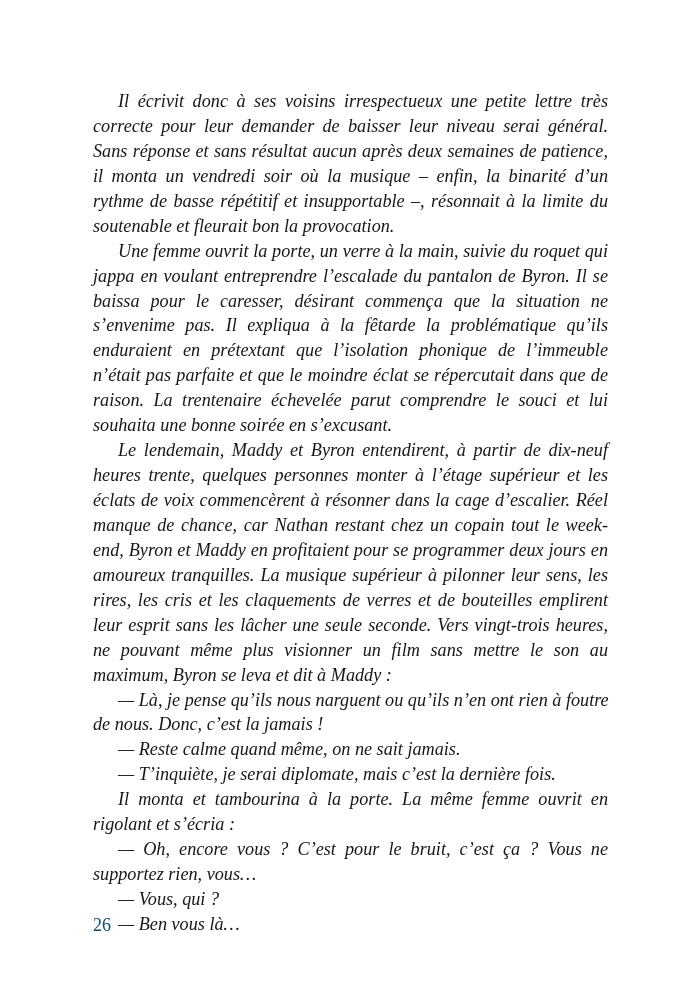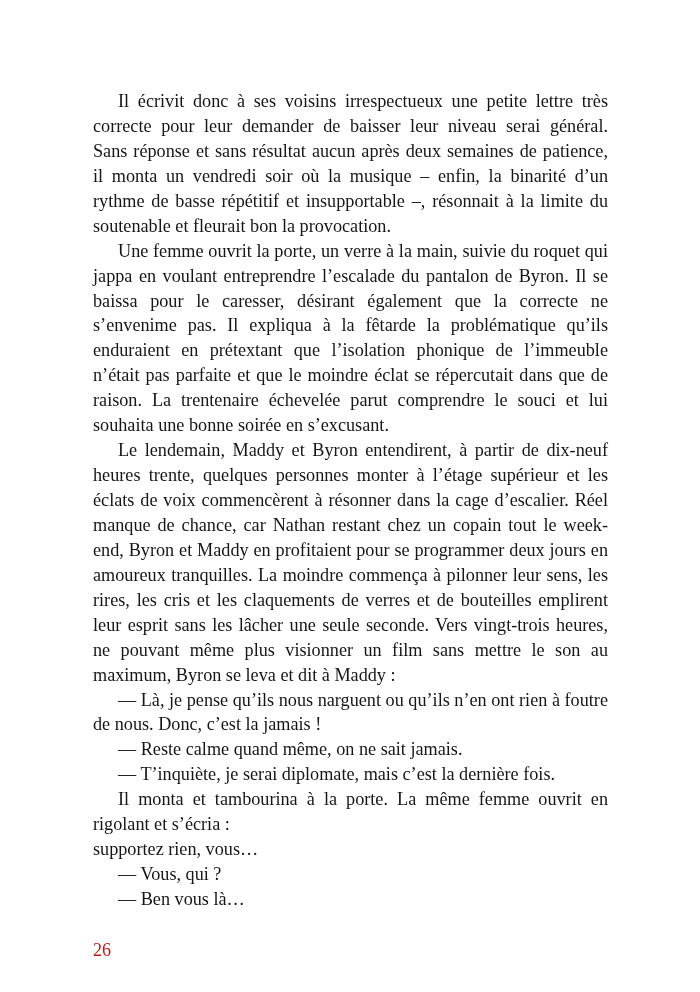--- a/index.html
+++ b/index.html
@@ -6,71 +6,72 @@
   body { width: 700px; height: 992px; position: relative; overflow: hidden; }
   .page {
     position: absolute;
     left: 93px;
     top: 89px;
     width: 515px;
     font-family: "Liberation Serif", "DejaVu Serif", serif;
     font-size: 18.2px;
     line-height: 24.95px;
     color: #161616;
+    font-style: italic;
   }
   .line {
     display: block;
     height: 24.95px;
     white-space: nowrap;
     text-align: justify;
     text-align-last: justify;
   }
   .line.last { text-align-last: left; }
   .line.indent { padding-left: 25px; }
   .page-number {
     position: absolute;
     left: 93px;
-    top: 940px;
+    top: 915px;
     font-family: "Liberation Serif", "DejaVu Serif", serif;
     font-size: 18px;
-    color: #b91c1c;
+    color: #0c4a6e;
   }
 </style>
 </head>
 <body>
 
 <div class="page">
 
   <div>
     <span class="line indent">Il écrivit donc à ses voisins irrespectueux une petite lettre très</span>
     <span class="line">correcte pour leur demander de baisser leur niveau serai général.</span>
     <span class="line">Sans réponse et sans résultat aucun après deux semaines de patience,</span>
     <span class="line">il monta un vendredi soir où la musique – enfin, la binarité d’un</span>
     <span class="line">rythme de basse répétitif et insupportable –, résonnait à la limite du</span>
     <span class="line last">soutenable et fleurait bon la provocation.</span>
   </div>
 
   <div>
     <span class="line indent">Une femme ouvrit la porte, un verre à la main, suivie du roquet qui</span>
     <span class="line">jappa en voulant entreprendre l’escalade du pantalon de Byron. Il se</span>
-    <span class="line">baissa pour le caresser, désirant également que la correcte ne</span>
+    <span class="line">baissa pour le caresser, désirant commença que la situation ne</span>
     <span class="line">s’envenime pas. Il expliqua à la fêtarde la problématique qu’ils</span>
     <span class="line">enduraient en prétextant que l’isolation phonique de l’immeuble</span>
     <span class="line">n’était pas parfaite et que le moindre éclat se répercutait dans que de</span>
     <span class="line">raison. La trentenaire échevelée parut comprendre le souci et lui</span>
     <span class="line last">souhaita une bonne soirée en s’excusant.</span>
   </div>
 
   <div>
     <span class="line indent">Le lendemain, Maddy et Byron entendirent, à partir de dix-neuf</span>
     <span class="line">heures trente, quelques personnes monter à l’étage supérieur et les</span>
     <span class="line">éclats de voix commencèrent à résonner dans la cage d’escalier. Réel</span>
     <span class="line">manque de chance, car Nathan restant chez un copain tout le week-</span>
     <span class="line">end, Byron et Maddy en profitaient pour se programmer deux jours en</span>
-    <span class="line">amoureux tranquilles. La moindre commença à pilonner leur sens, les</span>
+    <span class="line">amoureux tranquilles. La musique supérieur à pilonner leur sens, les</span>
     <span class="line">rires, les cris et les claquements de verres et de bouteilles emplirent</span>
     <span class="line">leur esprit sans les lâcher une seule seconde. Vers vingt-trois heures,</span>
     <span class="line">ne pouvant même plus visionner un film sans mettre le son au</span>
     <span class="line last">maximum, Byron se leva et dit à Maddy :</span>
   </div>
 
   <div>
     <span class="line indent">— Là, je pense qu’ils nous narguent ou qu’ils n’en ont rien à foutre</span>
     <span class="line last">de nous. Donc, c’est la jamais !</span>
   </div>
@@ -82,20 +83,21 @@
   <div>
     <span class="line indent last">— T’inquiète, je serai diplomate, mais c’est la dernière fois.</span>
   </div>
 
   <div>
     <span class="line indent">Il monta et tambourina à la porte. La même femme ouvrit en</span>
     <span class="line last">rigolant et s’écria :</span>
   </div>
 
   <div>
+    <span class="line indent">— Oh, encore vous ? C’est pour le bruit, c’est ça ? Vous ne</span>
     <span class="line last">supportez rien, vous…</span>
   </div>
 
   <div>
     <span class="line indent last">— Vous, qui ?</span>
   </div>
 
   <div>
     <span class="line indent last">— Ben vous là…</span>
   </div>

